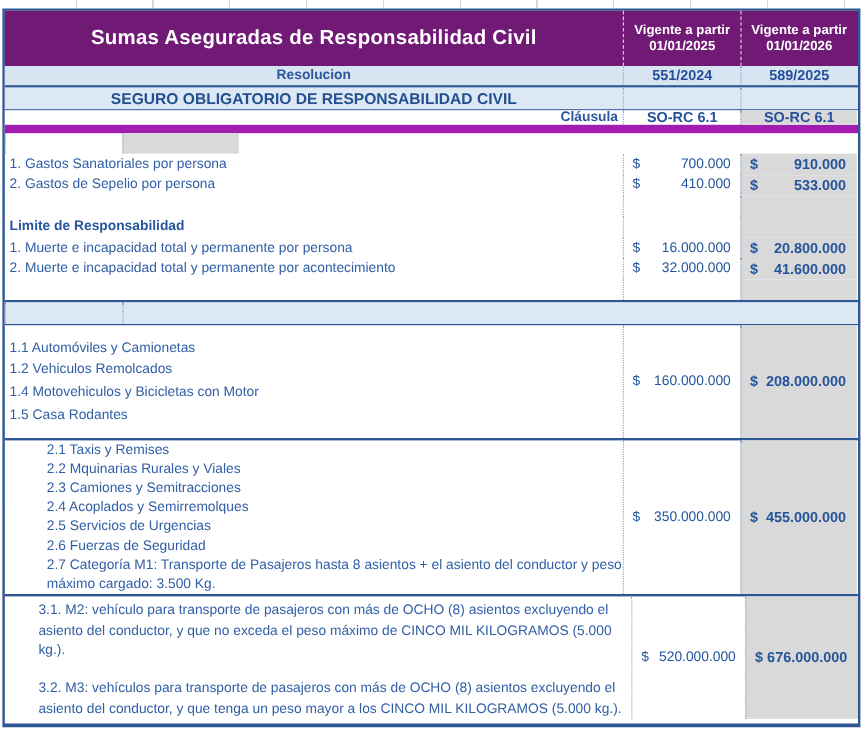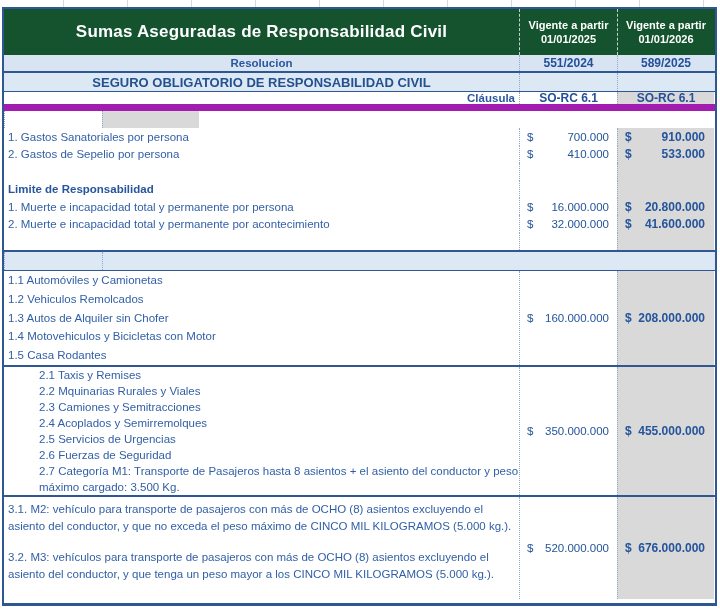--- a/index.html
+++ b/index.html
@@ -15,21 +15,21 @@
            border:2px solid #2e5793; border-bottom:3px solid #2e5793;
            display:flex; flex-direction:column; background:#ffffff; }
 
   .cells { display:flex; width:100%; }
   .c-left { width:515px; }
   .c-a { width:98px; border-left:1px dotted #8fa8ce; }
   .c-b { width:97px; border-left:1px dotted #8fa8ce; }
   .gray { background:#d9d9d9; }
 
   
-  .row-header { height:46px; background:#14532d; color:#ffffff; }
+  .row-header { height:46px; background:#701a75; color:#ffffff; }
   .row-header .c-left { display:flex; align-items:center; justify-content:center;
       font-size:17px; font-weight:bold; letter-spacing:.2px; }
   .row-header .c-a, .row-header .c-b { border-left:1px dashed rgba(255,255,255,.75);
       display:flex; flex-direction:column; align-items:center; justify-content:center;
       font-size:11px; font-weight:bold; line-height:14px; }
 
   
   .row-res { height:18px; background:#d9e4f2; border-bottom:2px solid #2e5793; }
   .row-res .c-left { display:flex; align-items:center; justify-content:center;
       color:#2b579e; font-size:11.5px; font-weight:600; }
@@ -63,21 +63,21 @@
 
   
   .cat { display:flex; width:100%; border-bottom:2px solid #2e5793; }
   .cat .c-left { padding-left:4px; color:#315fa6; font-size:11.5px;
       display:flex; flex-direction:column; justify-content:center; }
   .cat .c-a, .cat .c-b { display:flex; align-items:center; }
   .cat-0 { height:96px; }
   .cat-0 .c-left .ln { line-height:18.7px; }
   .cat-1 { height:130px; }
   .cat-1 .c-left .ln { line-height:16.1px;margin-left:31px; }
-  .cat-2 { height:102px; border-bottom:none; }
+  .cat-2 { height:102px; border-bottom:none;padding-left:24px; }
   .cat-2 .c-left { justify-content:flex-start; padding-top:4px; padding-right:6px; }
   .cat-2 .c-left .para { line-height:16.6px; margin-bottom:15px; }
   .cat-2 .c-left .para:last-child { margin-bottom:0; }
 
   .divider { height:0; border-top:2px solid #2e5793; }
 </style>
 </head>
 <body>
 
 <div class="screen">
@@ -202,21 +202,20 @@
     <div class="cells row-section">
       <div class="c-a"></div>
       <div class="c-b"></div>
     </div>
 
     <div>
         <div class="cells cat cat-0">
           <div class="c-left">
             <div class="ln">1.1 Automóviles y Camionetas</div>
             <div class="ln">1.2 Vehiculos Remolcados</div>
-            <div class="ln">1.3 Autos de Alquiler sin Chofer</div>
             <div class="ln">1.4 Motovehiculos y Bicicletas con Motor</div>
             <div class="ln">1.5 Casa Rodantes</div>
           </div>
           <div class="c-a">
             <div class="money">
               <span class="cur">$</span>
               <span class="amt">160.000.000</span>
             </div>
           </div>
           <div class="c-b gray">

